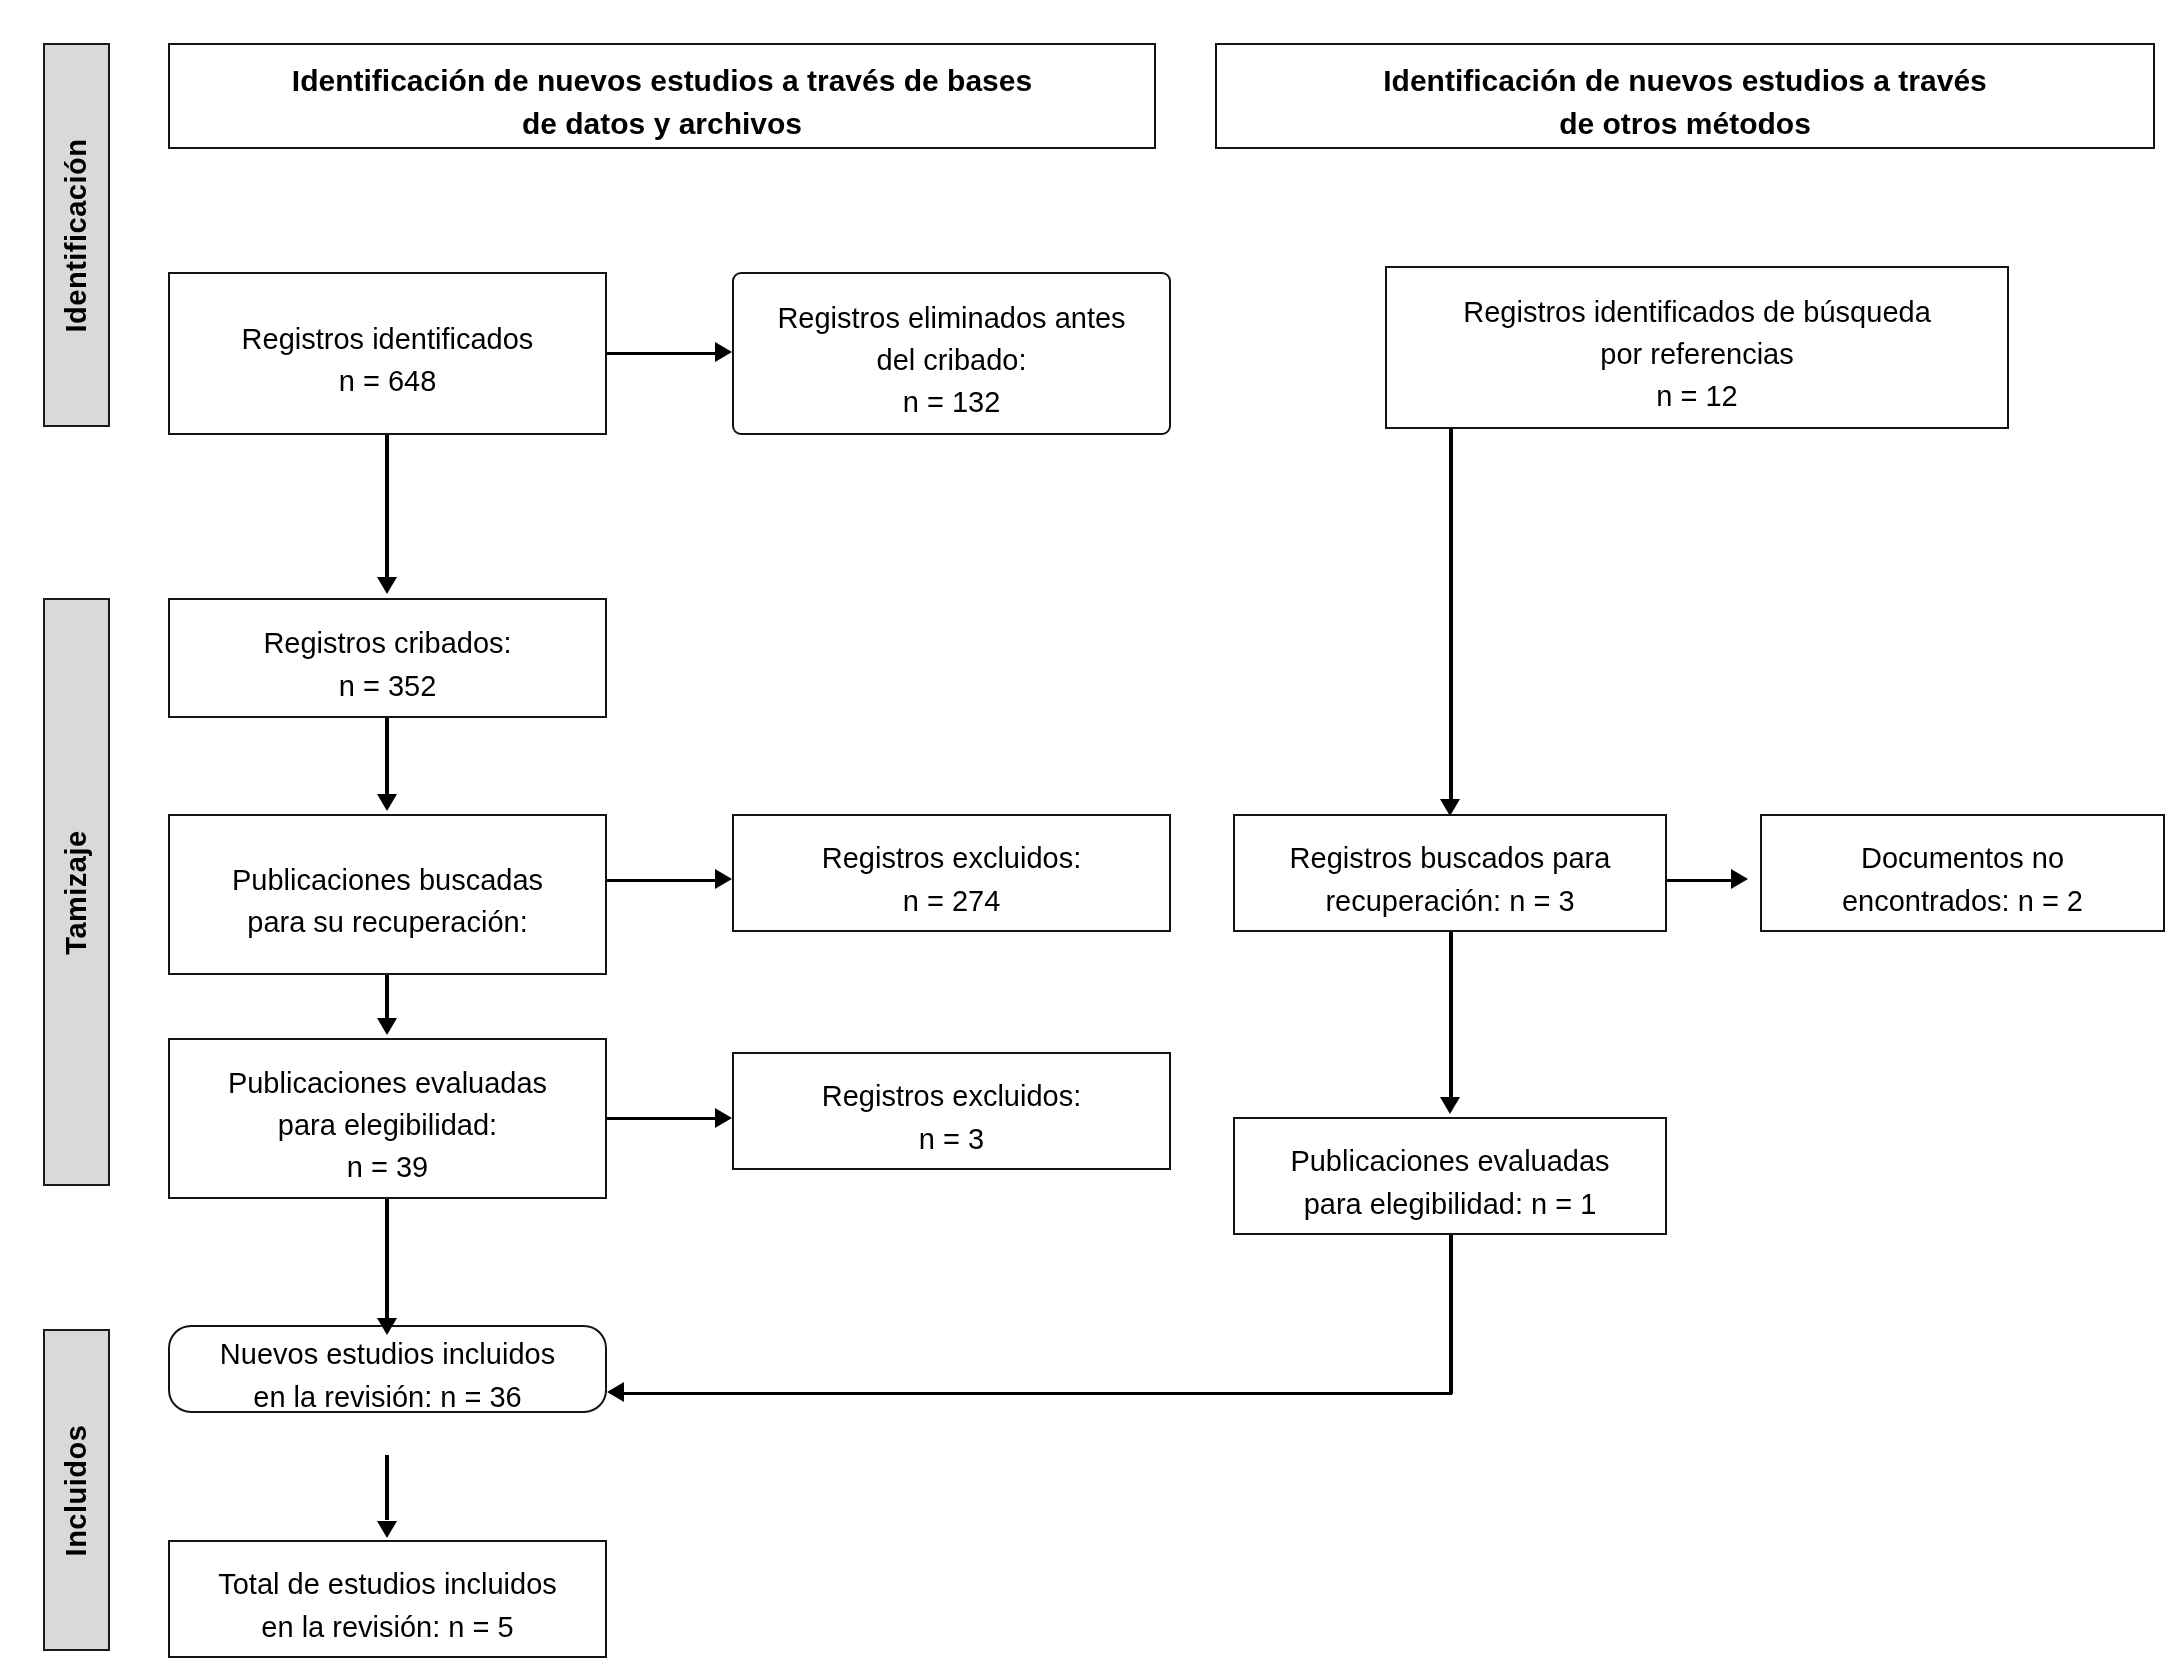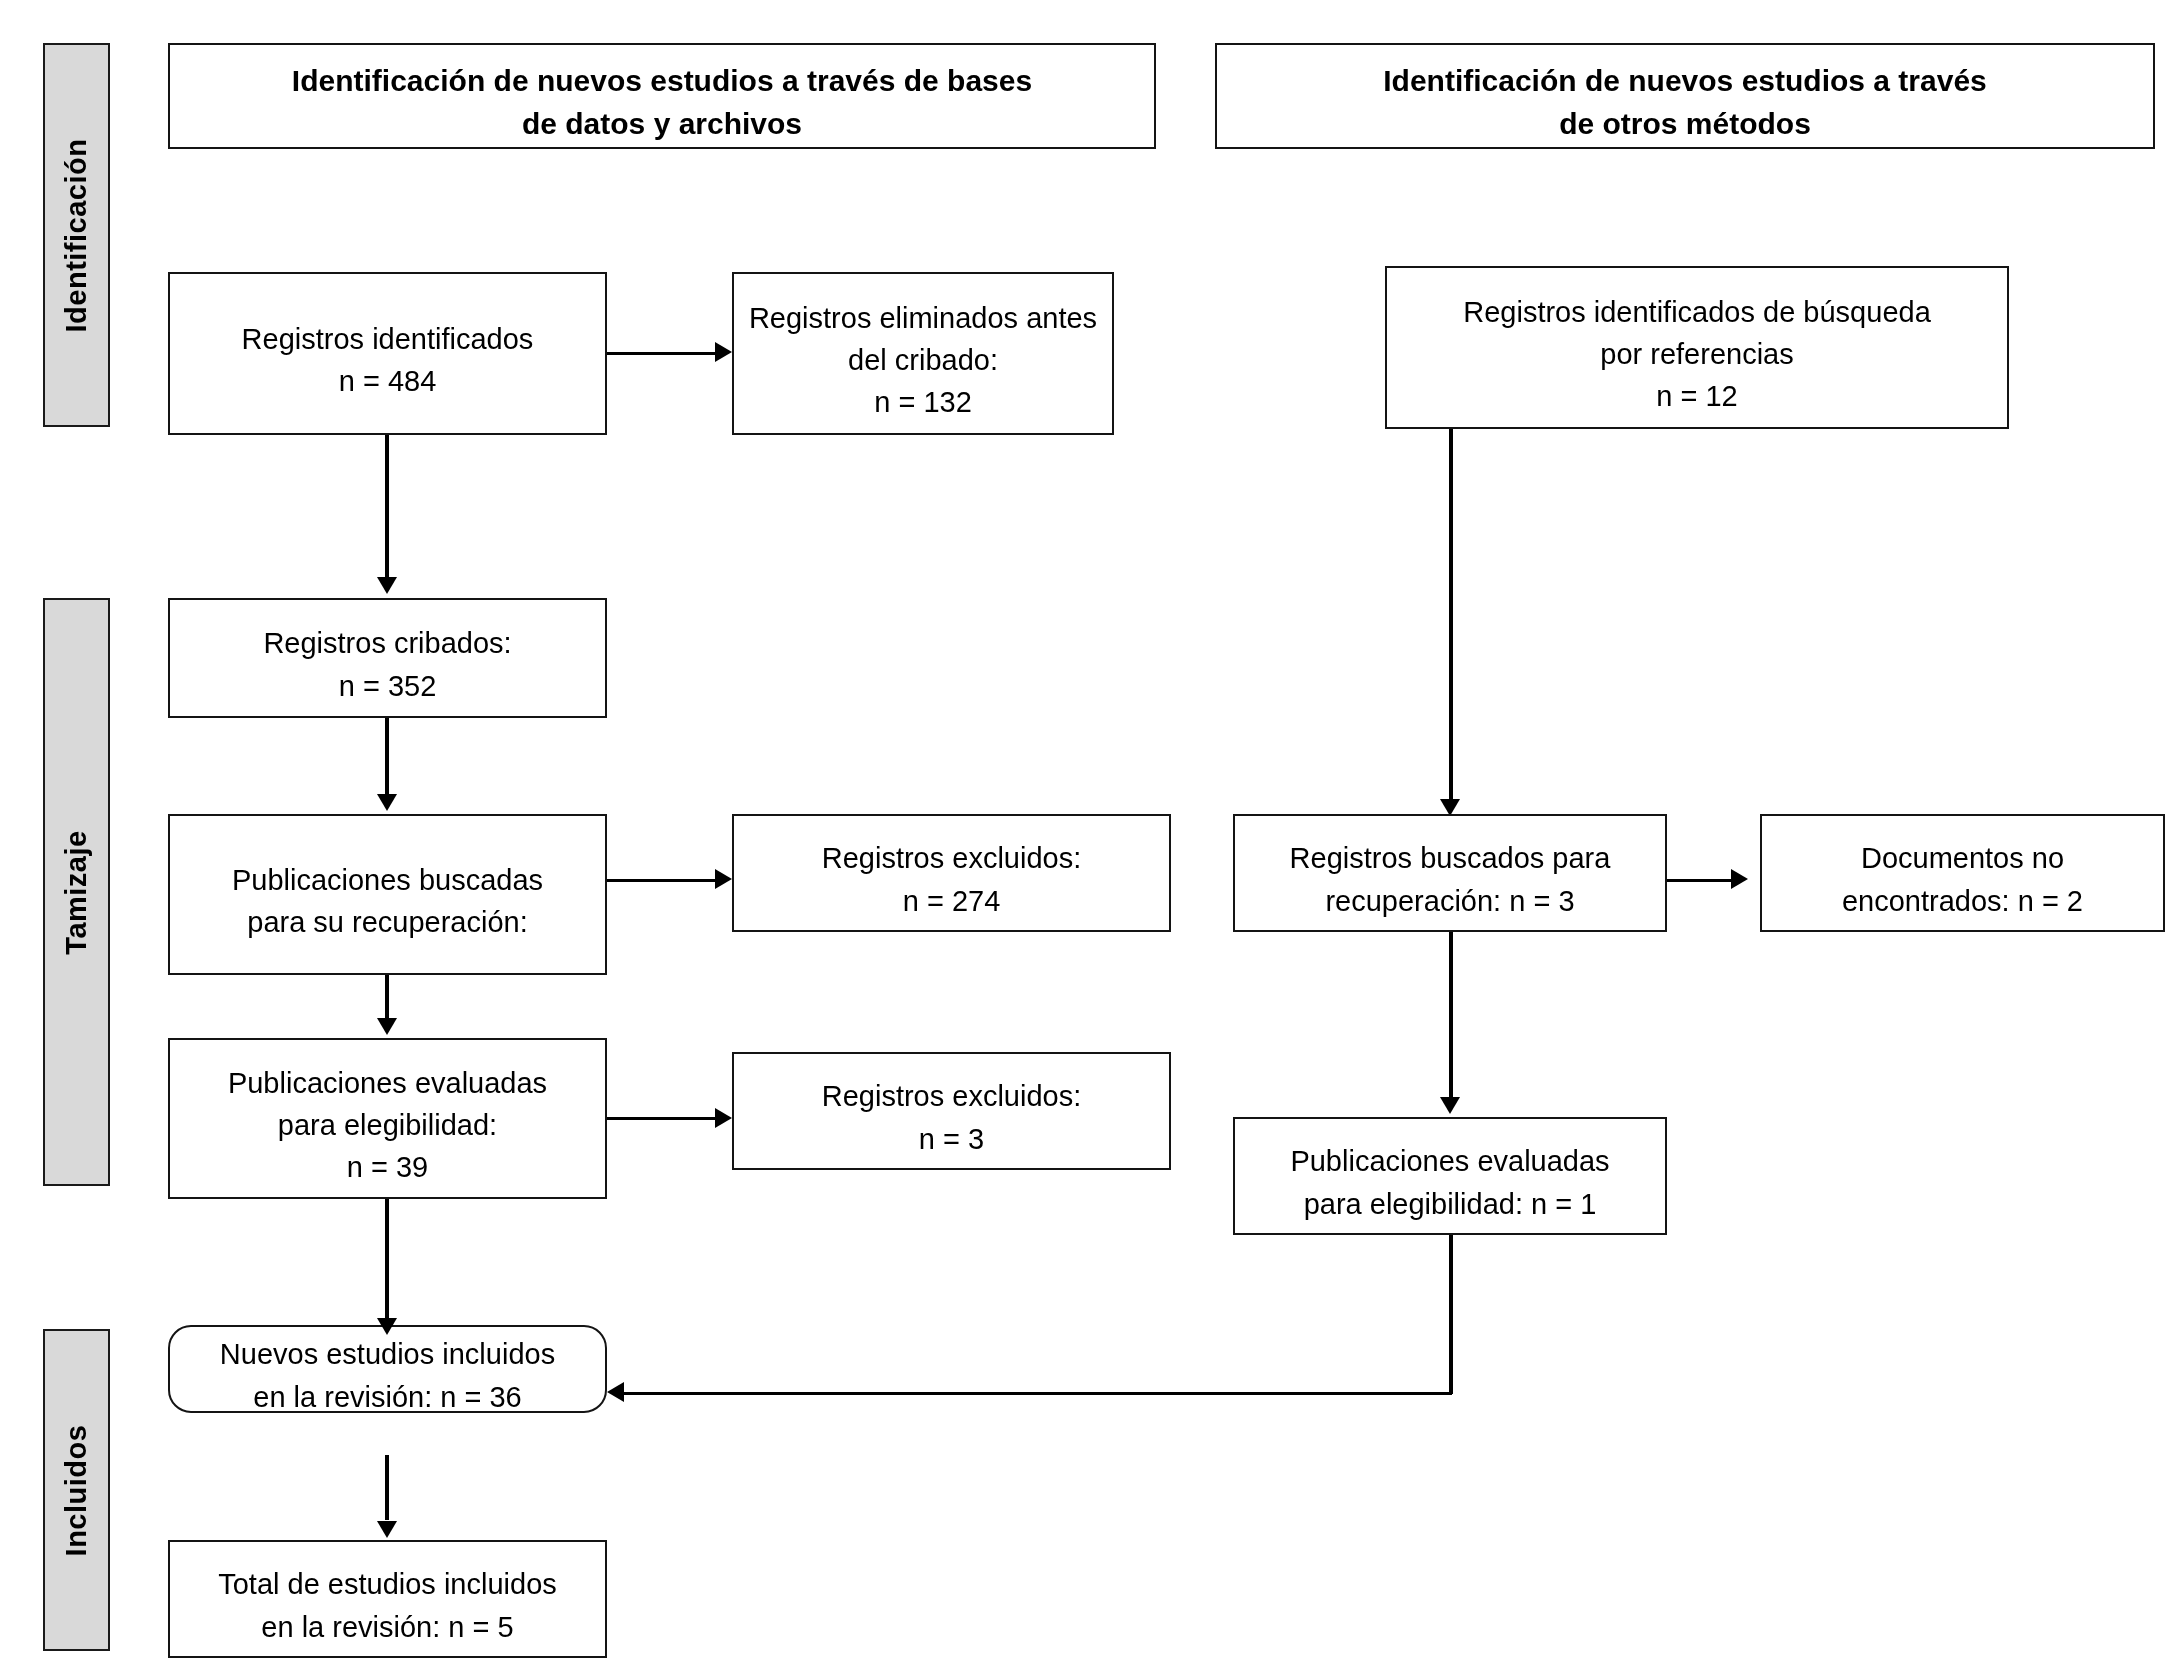--- a/index.html
+++ b/index.html
@@ -117,25 +117,25 @@
   <div class="box header" style="left:1215px; top:43px; width:940px; height:106px;">
     <span class="lines">
       <span class="ln">Identificación de nuevos estudios a través</span>
       <span class="ln">de otros métodos</span>
     </span>
   </div>
 
   <div class="box" style="left:168px; top:272px; width:439px; height:163px;">
     <span class="lines">
       <span class="ln">Registros identificados</span>
-      <span class="ln">n = 484</span>
-    </span>
-  </div>
-
-  <div class="box" style="left:732px; top:272px; width:382px; height:163px;">
+      <span class="ln">n = 648</span>
+    </span>
+  </div>
+
+  <div class="box" style="left:732px; top:272px; width:439px; height:163px;border-radius:9px;">
     <span class="lines">
       <span class="ln">Registros eliminados antes</span>
       <span class="ln">del cribado:</span>
       <span class="ln">n = 132</span>
     </span>
   </div>
 
   <div class="box" style="left:1385px; top:266px; width:624px; height:163px;">
     <span class="lines">
       <span class="ln">Registros identificados de búsqueda</span>

